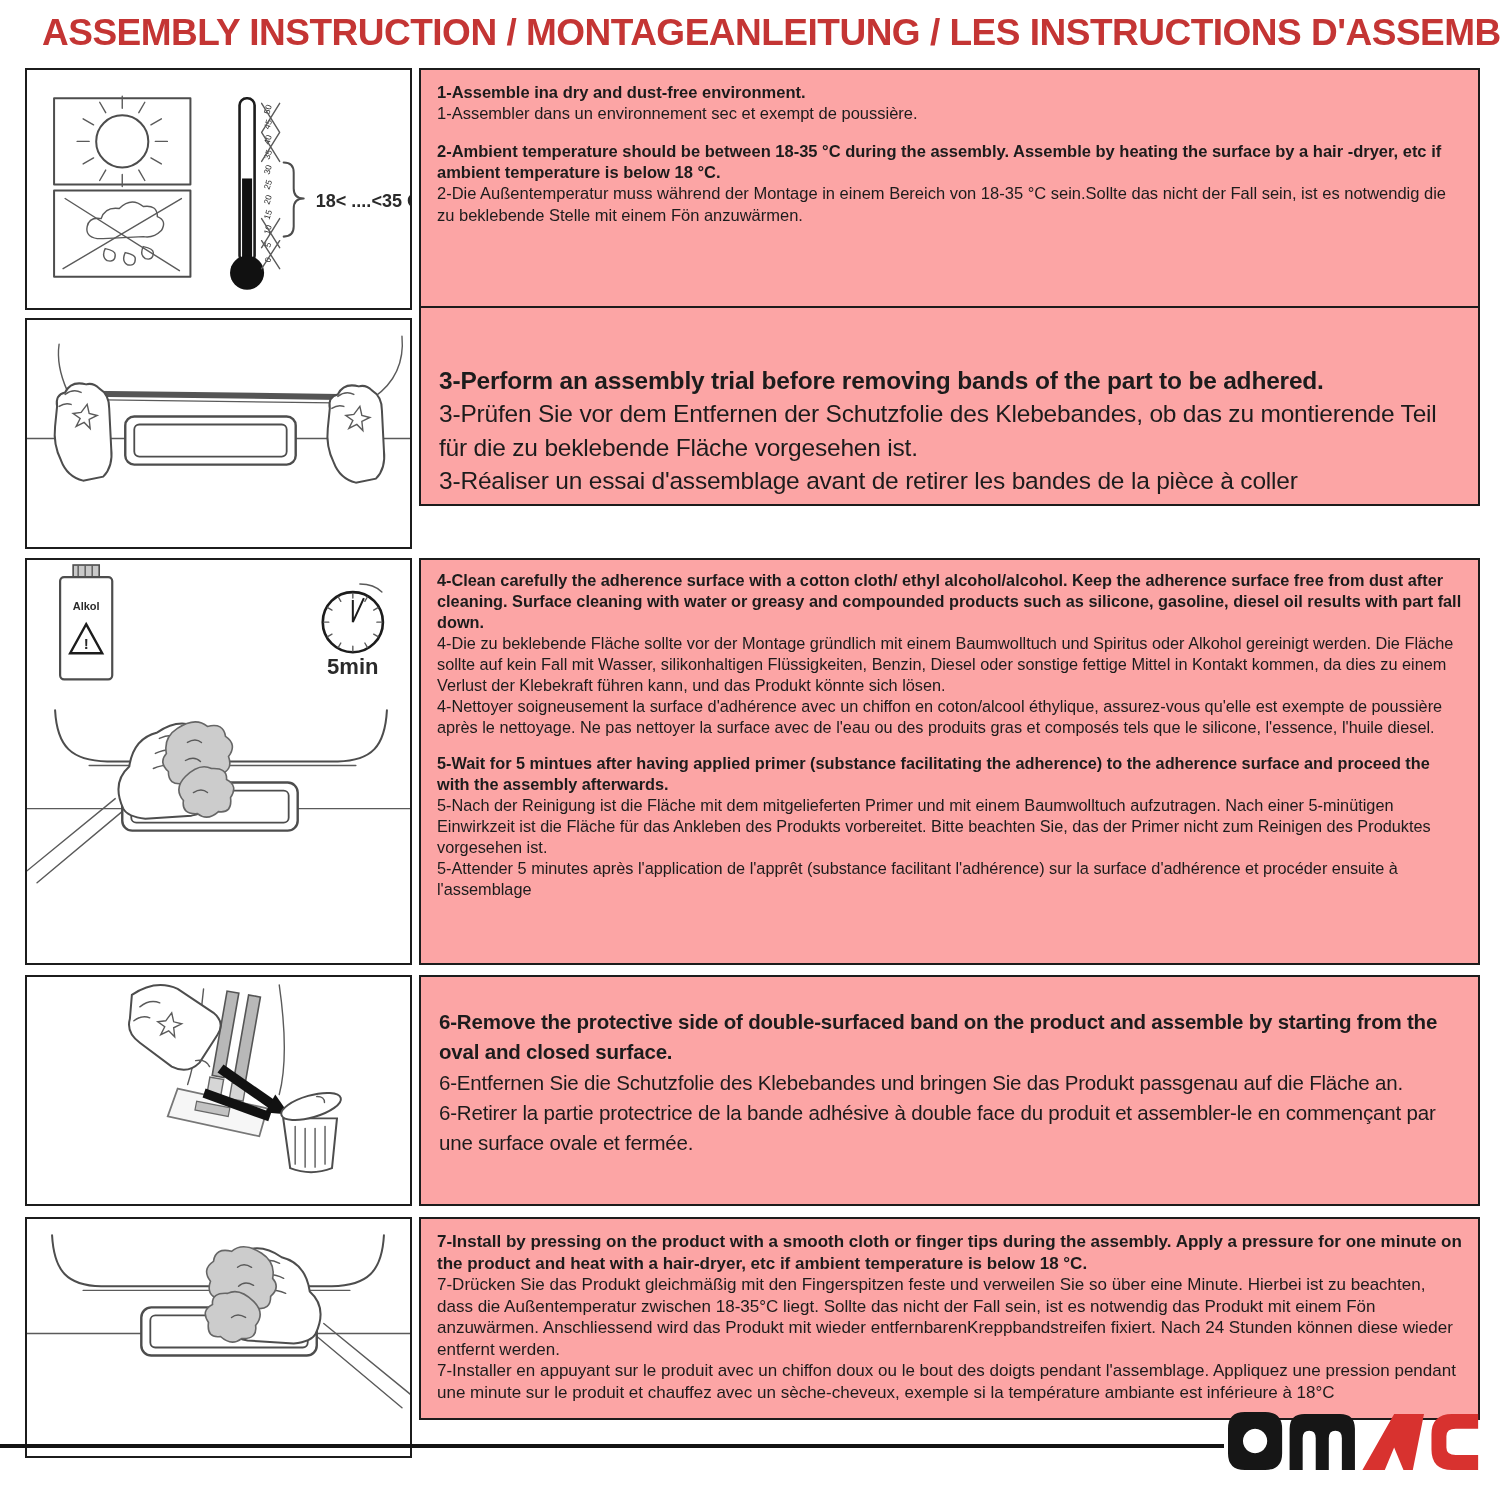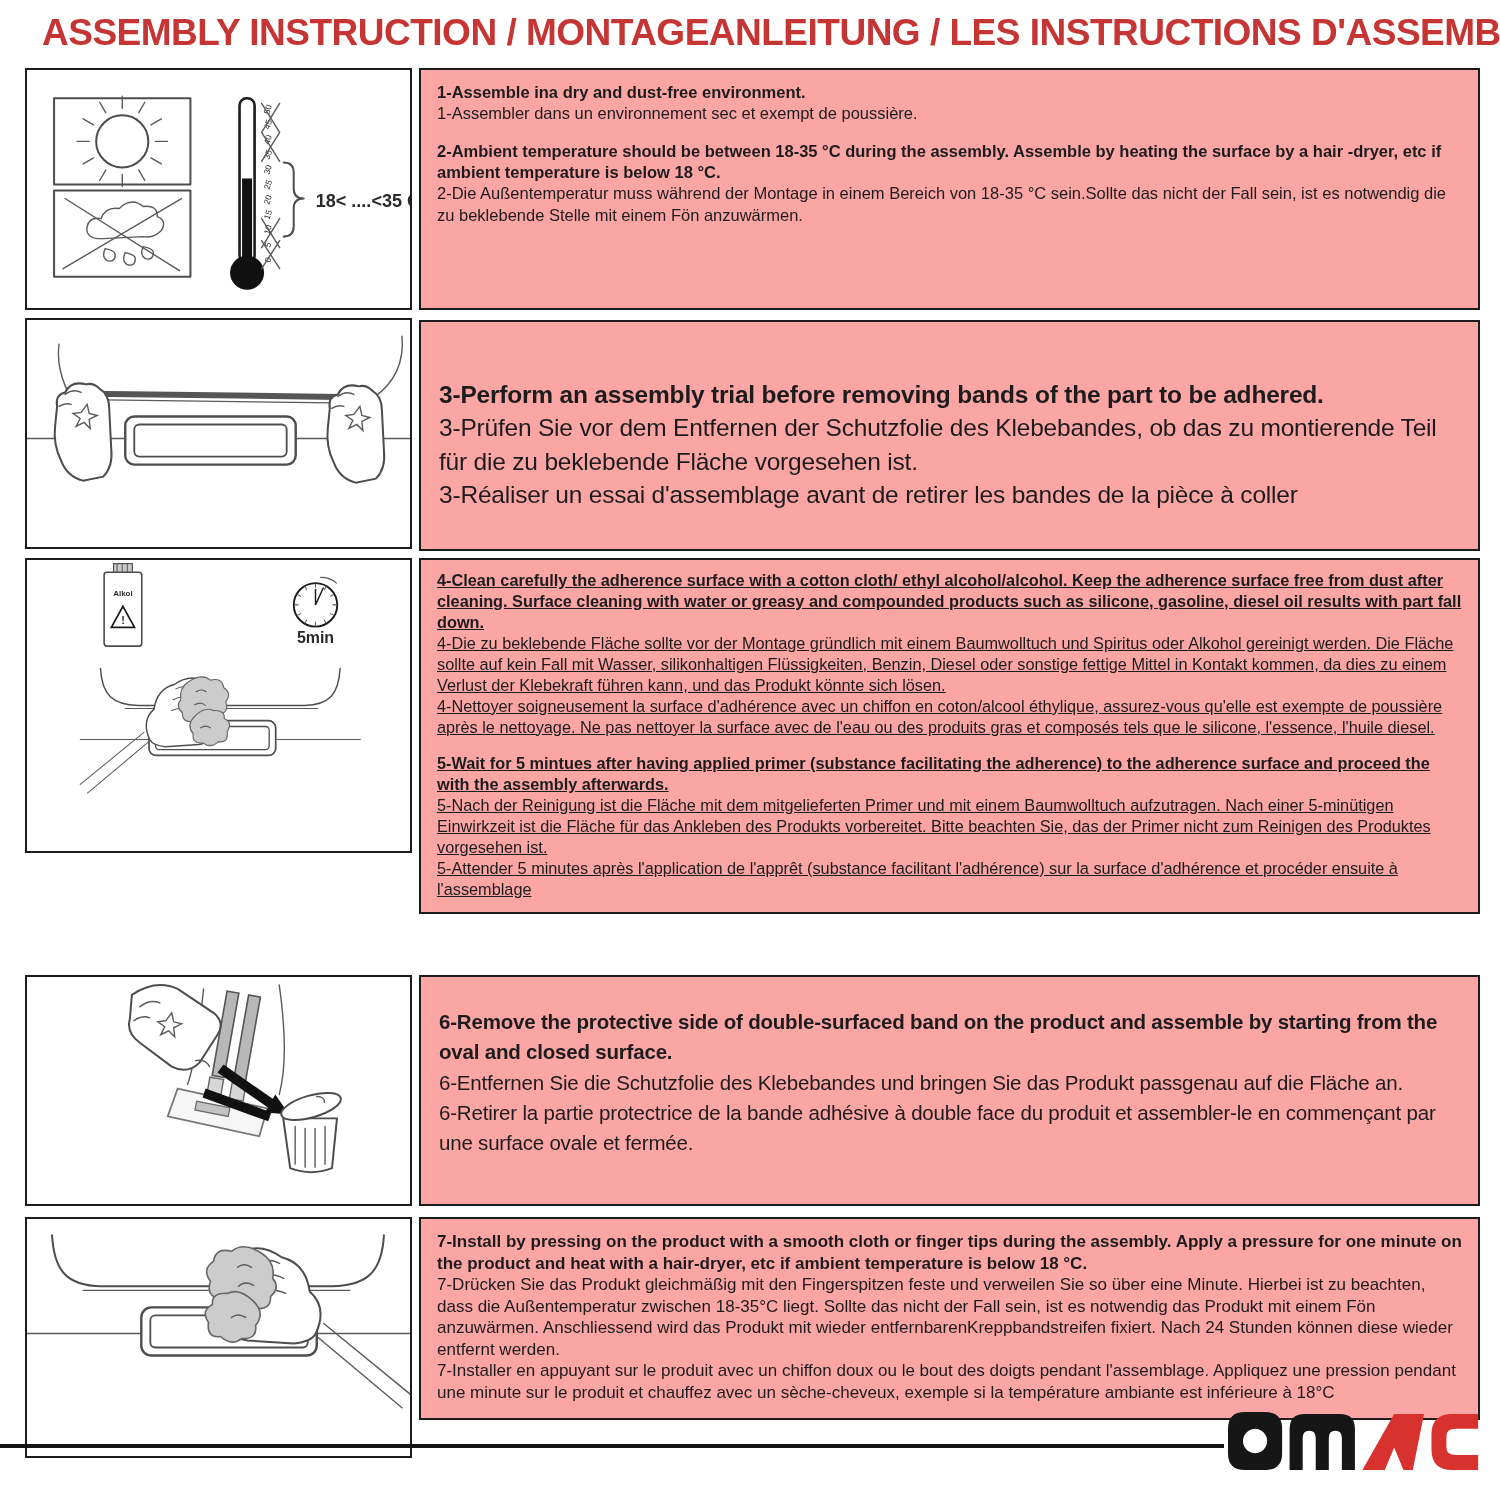--- a/index.html
+++ b/index.html
@@ -7,22 +7,22 @@
         font-family:"Liberation Sans",sans-serif;color:#1c1c1c;}
   #doc-title{position:absolute;left:42px;top:12px;width:1440px;white-space:nowrap;
         font-size:37px;font-weight:bold;letter-spacing:-0.5px;color:#c43534;}
   .illus-box{position:absolute;left:25px;width:387px;border:2.5px solid #1c1c1c;background:#fff;box-sizing:border-box;}
   .text-box{position:absolute;left:419px;width:1061px;border:2.5px solid #1c1c1c;background:#fca5a5;box-sizing:border-box;}
   .text-box p{margin:0;}
   .b{font-weight:bold;}
   .gap{margin-top:0.95em !important;}
   
   #illus-1{top:68px;height:242px;}   #text-1{top:68px;height:242px;padding:12px 16px 0;font-size:16.5px;line-height:1.3;}
-  #illus-2{top:318px;height:231px;}  #text-2{top:320px;height:231px;padding:56px 18px 0;font-size:24.5px;line-height:1.36;letter-spacing:-0.2px;}
-  #illus-3{top:558px;height:295px;}  #text-3{top:558px;height:356px;padding:10px 16px 0;font-size:16.3px;line-height:1.285;text-decoration:underline;}
+  #illus-2{top:318px;height:231px;}  #text-2{top:306px;height:200px;padding:56px 18px 0;font-size:24.5px;line-height:1.36;letter-spacing:-0.2px;}
+  #illus-3{top:558px;height:407px;}  #text-3{top:558px;height:407px;padding:10px 16px 0;font-size:16.3px;line-height:1.285;}
   #illus-4{top:975px;height:231px;}  #text-4{top:975px;height:231px;padding:30px 18px 0;font-size:20.5px;line-height:1.48;letter-spacing:-0.2px;}
   #illus-5{top:1217px;height:241px;} #text-5{top:1217px;height:203px;padding:12px 16px 0;font-size:17px;line-height:1.27;}
   .illus-box svg{display:block;width:100%;height:100%;}
   svg text{font-family:"Liberation Sans",sans-serif;fill:#2a2a2a;}
   .ink{stroke:#4d4d4d;fill:none;stroke-width:2;stroke-linecap:round;stroke-linejoin:round;}
   .ink-thin{stroke:#5a5a5a;fill:none;stroke-width:1.4;stroke-linecap:round;}
   .white-fill{fill:#ffffff;}
   .grey-fill{fill:#cccccc;}
   #bottom-rule{position:absolute;left:0;top:1444px;width:1224px;height:4px;background:#141414;}
   #brand-logo{position:absolute;left:1228px;top:1410px;width:252px;height:62px;}

